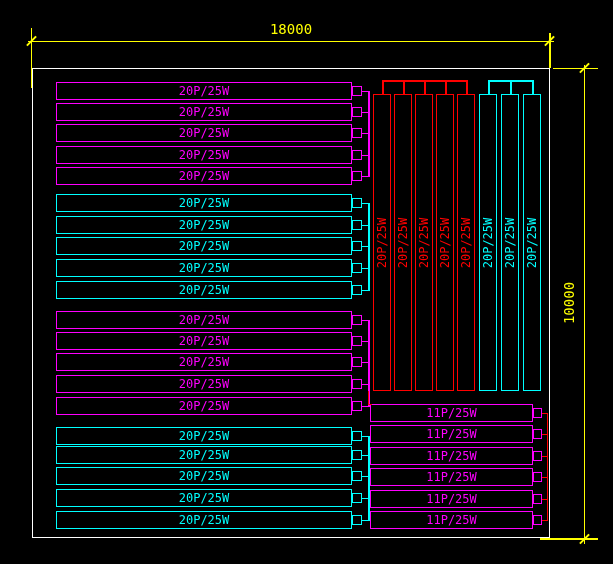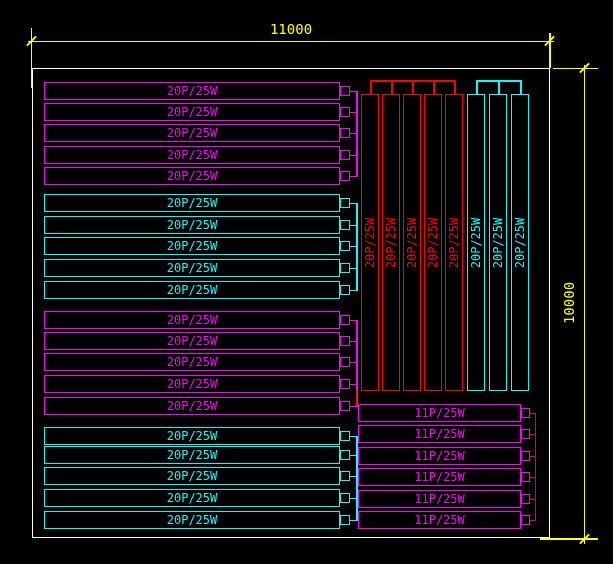--- a/index.html
+++ b/index.html
@@ -35,32 +35,32 @@
 </head>
 <body>
 
 <div class="canvas">
 
   <div class="vline" style="left:30.5px;top:28px;width:1.5px;height:60px;background:#FFFF00;"></div>
   <div class="vline" style="left:549px;top:33px;width:1.5px;height:35px;background:#FFFF00;"></div>
   <div class="hline" style="left:28px;top:40.5px;width:526px;height:1.5px;background:#FFFF00;"></div>
   <div class="tick" style="left:25px;top:40px;background:#FFFF00;"></div>
   <div class="tick" style="left:543px;top:40px;background:#FFFF00;"></div>
-  <div class="dim-label" style="left:291px;top:29px;">11000</div>
+  <div class="dim-label" style="left:291px;top:29px;">18000</div>
 
   <div class="hline" style="left:553px;top:67.5px;width:45px;height:1.5px;background:#FFFF00;"></div>
   <div class="hline" style="left:540px;top:538px;width:58px;height:1.5px;background:#FFFF00;"></div>
   <div class="vline" style="left:583.5px;top:65px;width:1.5px;height:479px;background:#FFFF00;"></div>
   <div class="tick" style="left:578px;top:67px;background:#FFFF00;"></div>
   <div class="tick" style="left:578px;top:538px;background:#FFFF00;"></div>
   <div class="dim-label rot" style="left:569px;top:303px;">10000</div>
 
   <div class="border-rect" style="left:31.5px;top:67.5px;width:518px;height:470px;border-color:#FFFFFF;"></div>
 
-  <div id="entities" class="abs" style="left:0;top:0;width:499px;height:564px;">
+  <div id="entities" class="abs" style="left:12px;top:0;width:499px;height:564px;">
       <div class="bar" style="left:44px;top:82px;width:296px;height:17.5px;border-color:#FF00FF;">
         <div class="bar-label" style="color:#FF00FF;">20P/25W</div>
       </div>
       <div class="stub" style="left:340px;top:85.75px;width:10px;height:10px;border-color:#FF00FF;"></div>
       <div class="hline" style="left:350px;top:90.75px;width:7.5px;height:1.5px;background:#FF00FF;"></div>
       <div class="bar" style="left:44px;top:103px;width:296px;height:17.5px;border-color:#FF00FF;">
         <div class="bar-label" style="color:#FF00FF;">20P/25W</div>
       </div>
       <div class="stub" style="left:340px;top:106.75px;width:10px;height:10px;border-color:#FF00FF;"></div>
       <div class="hline" style="left:350px;top:111.75px;width:7.5px;height:1.5px;background:#FF00FF;"></div>

